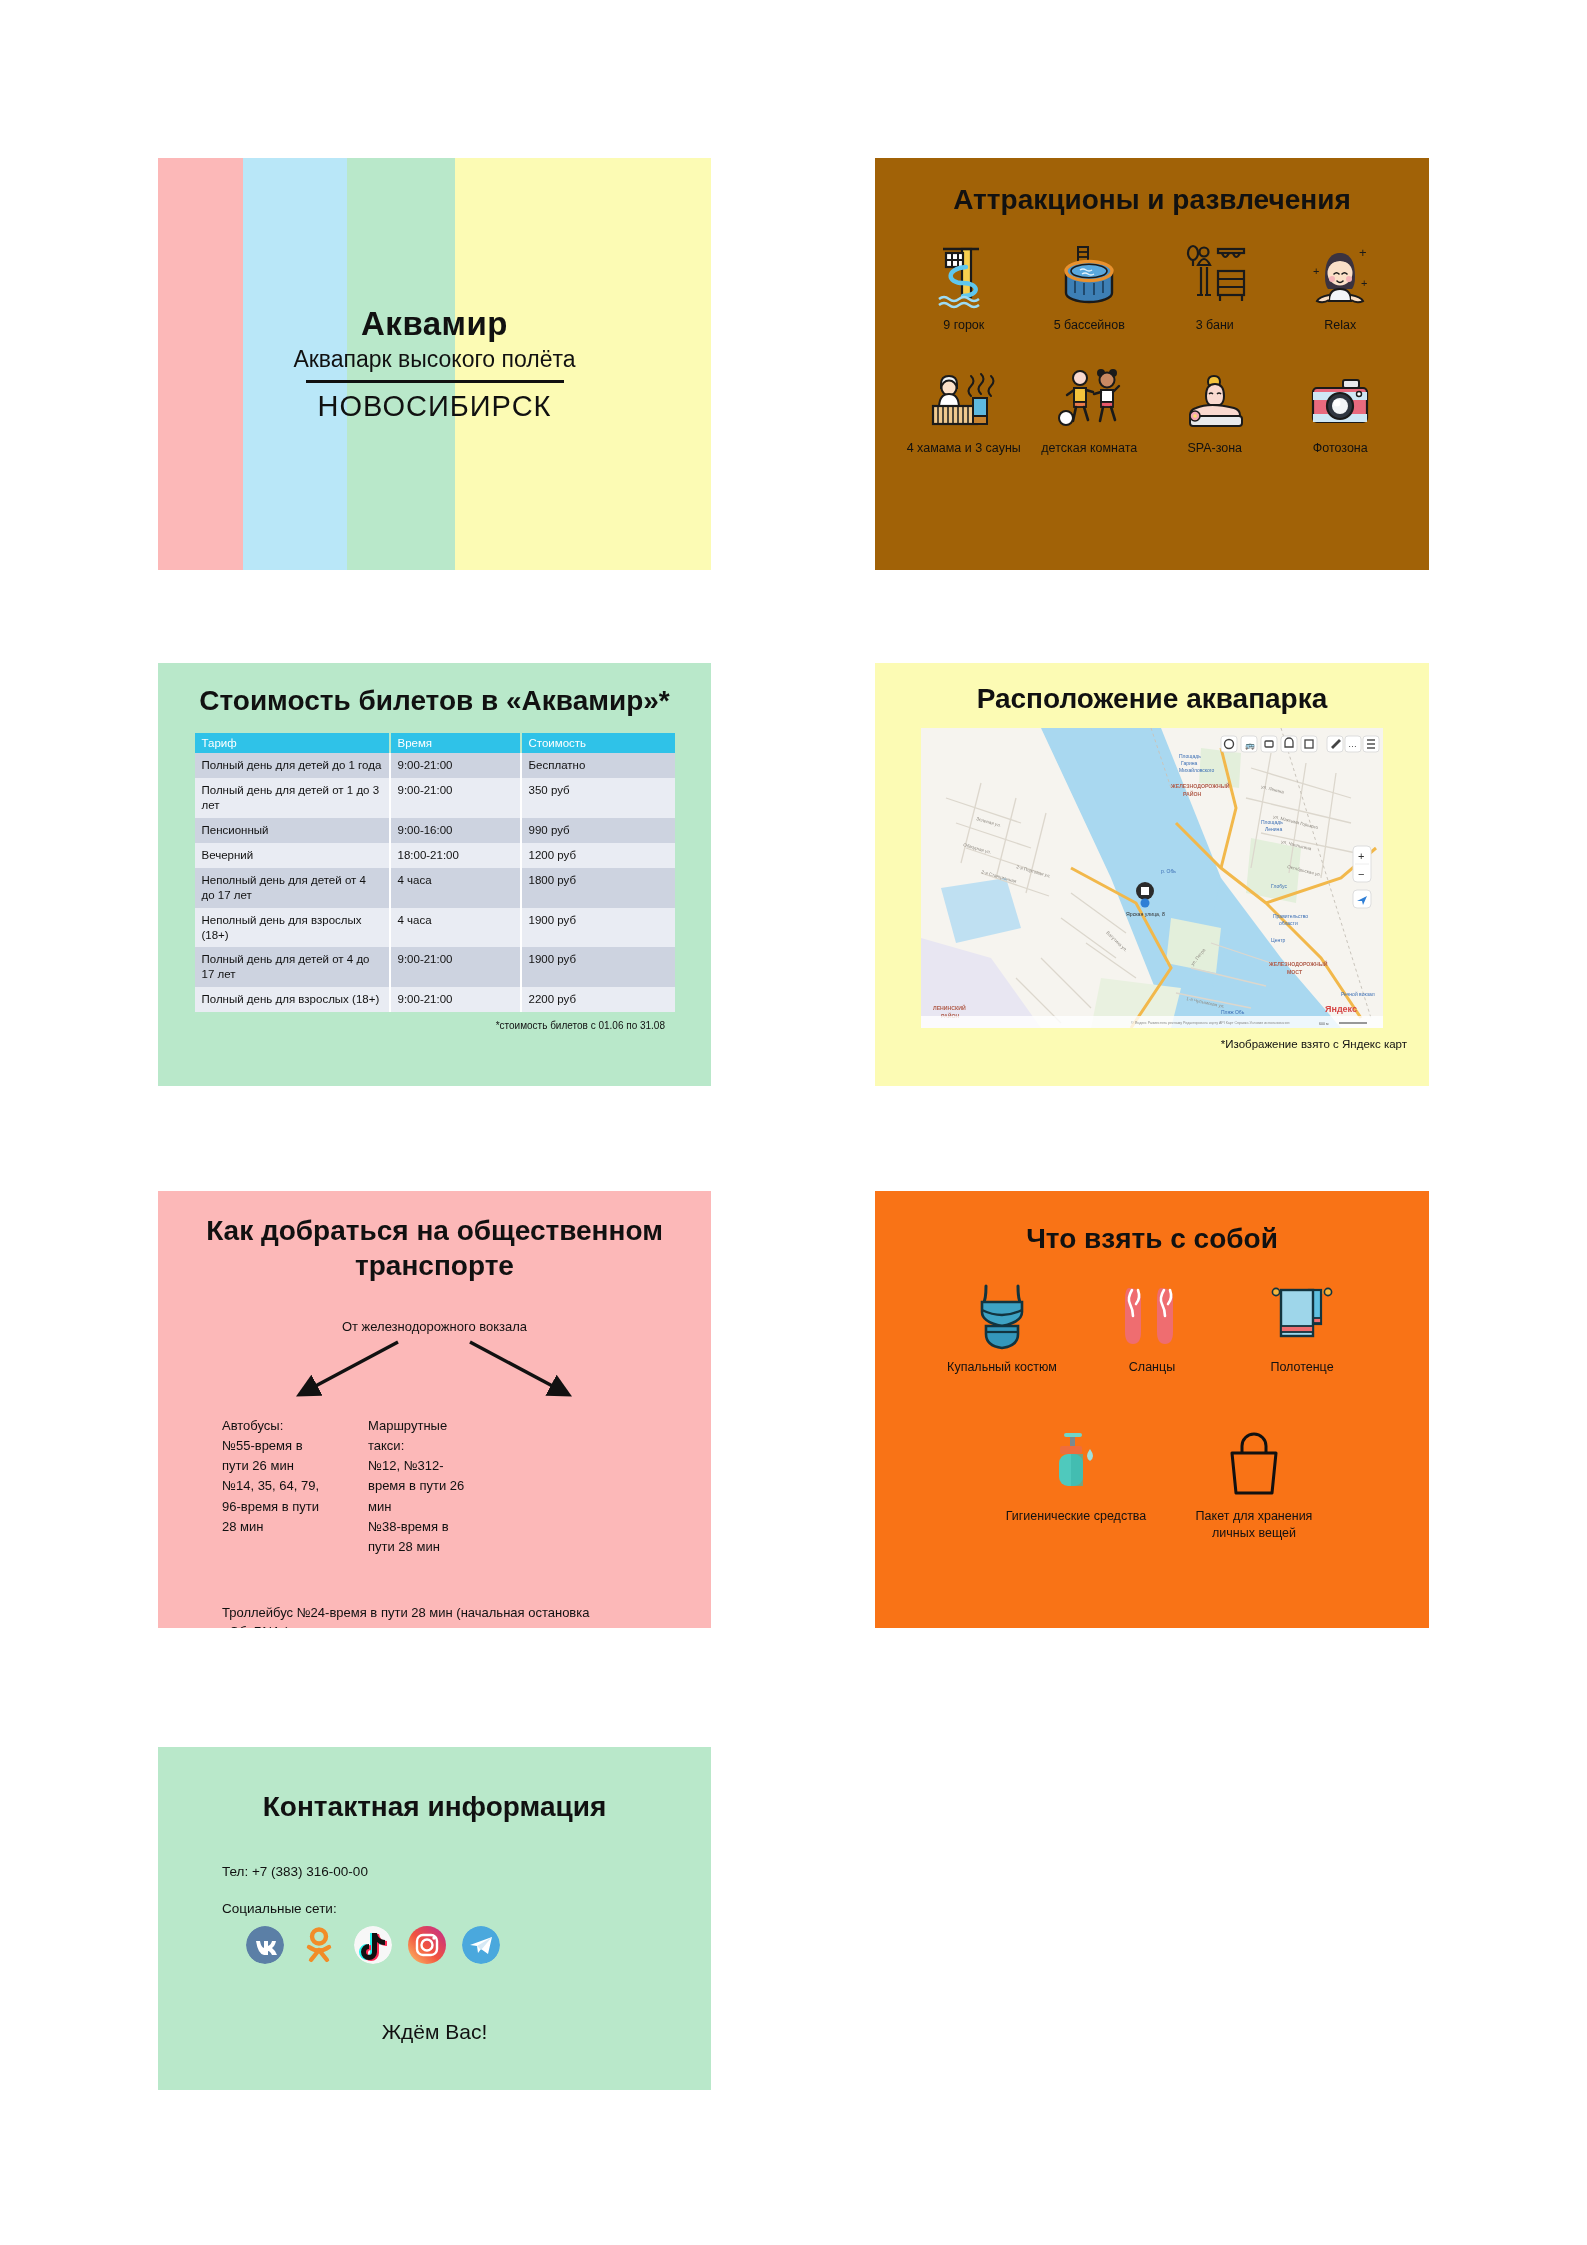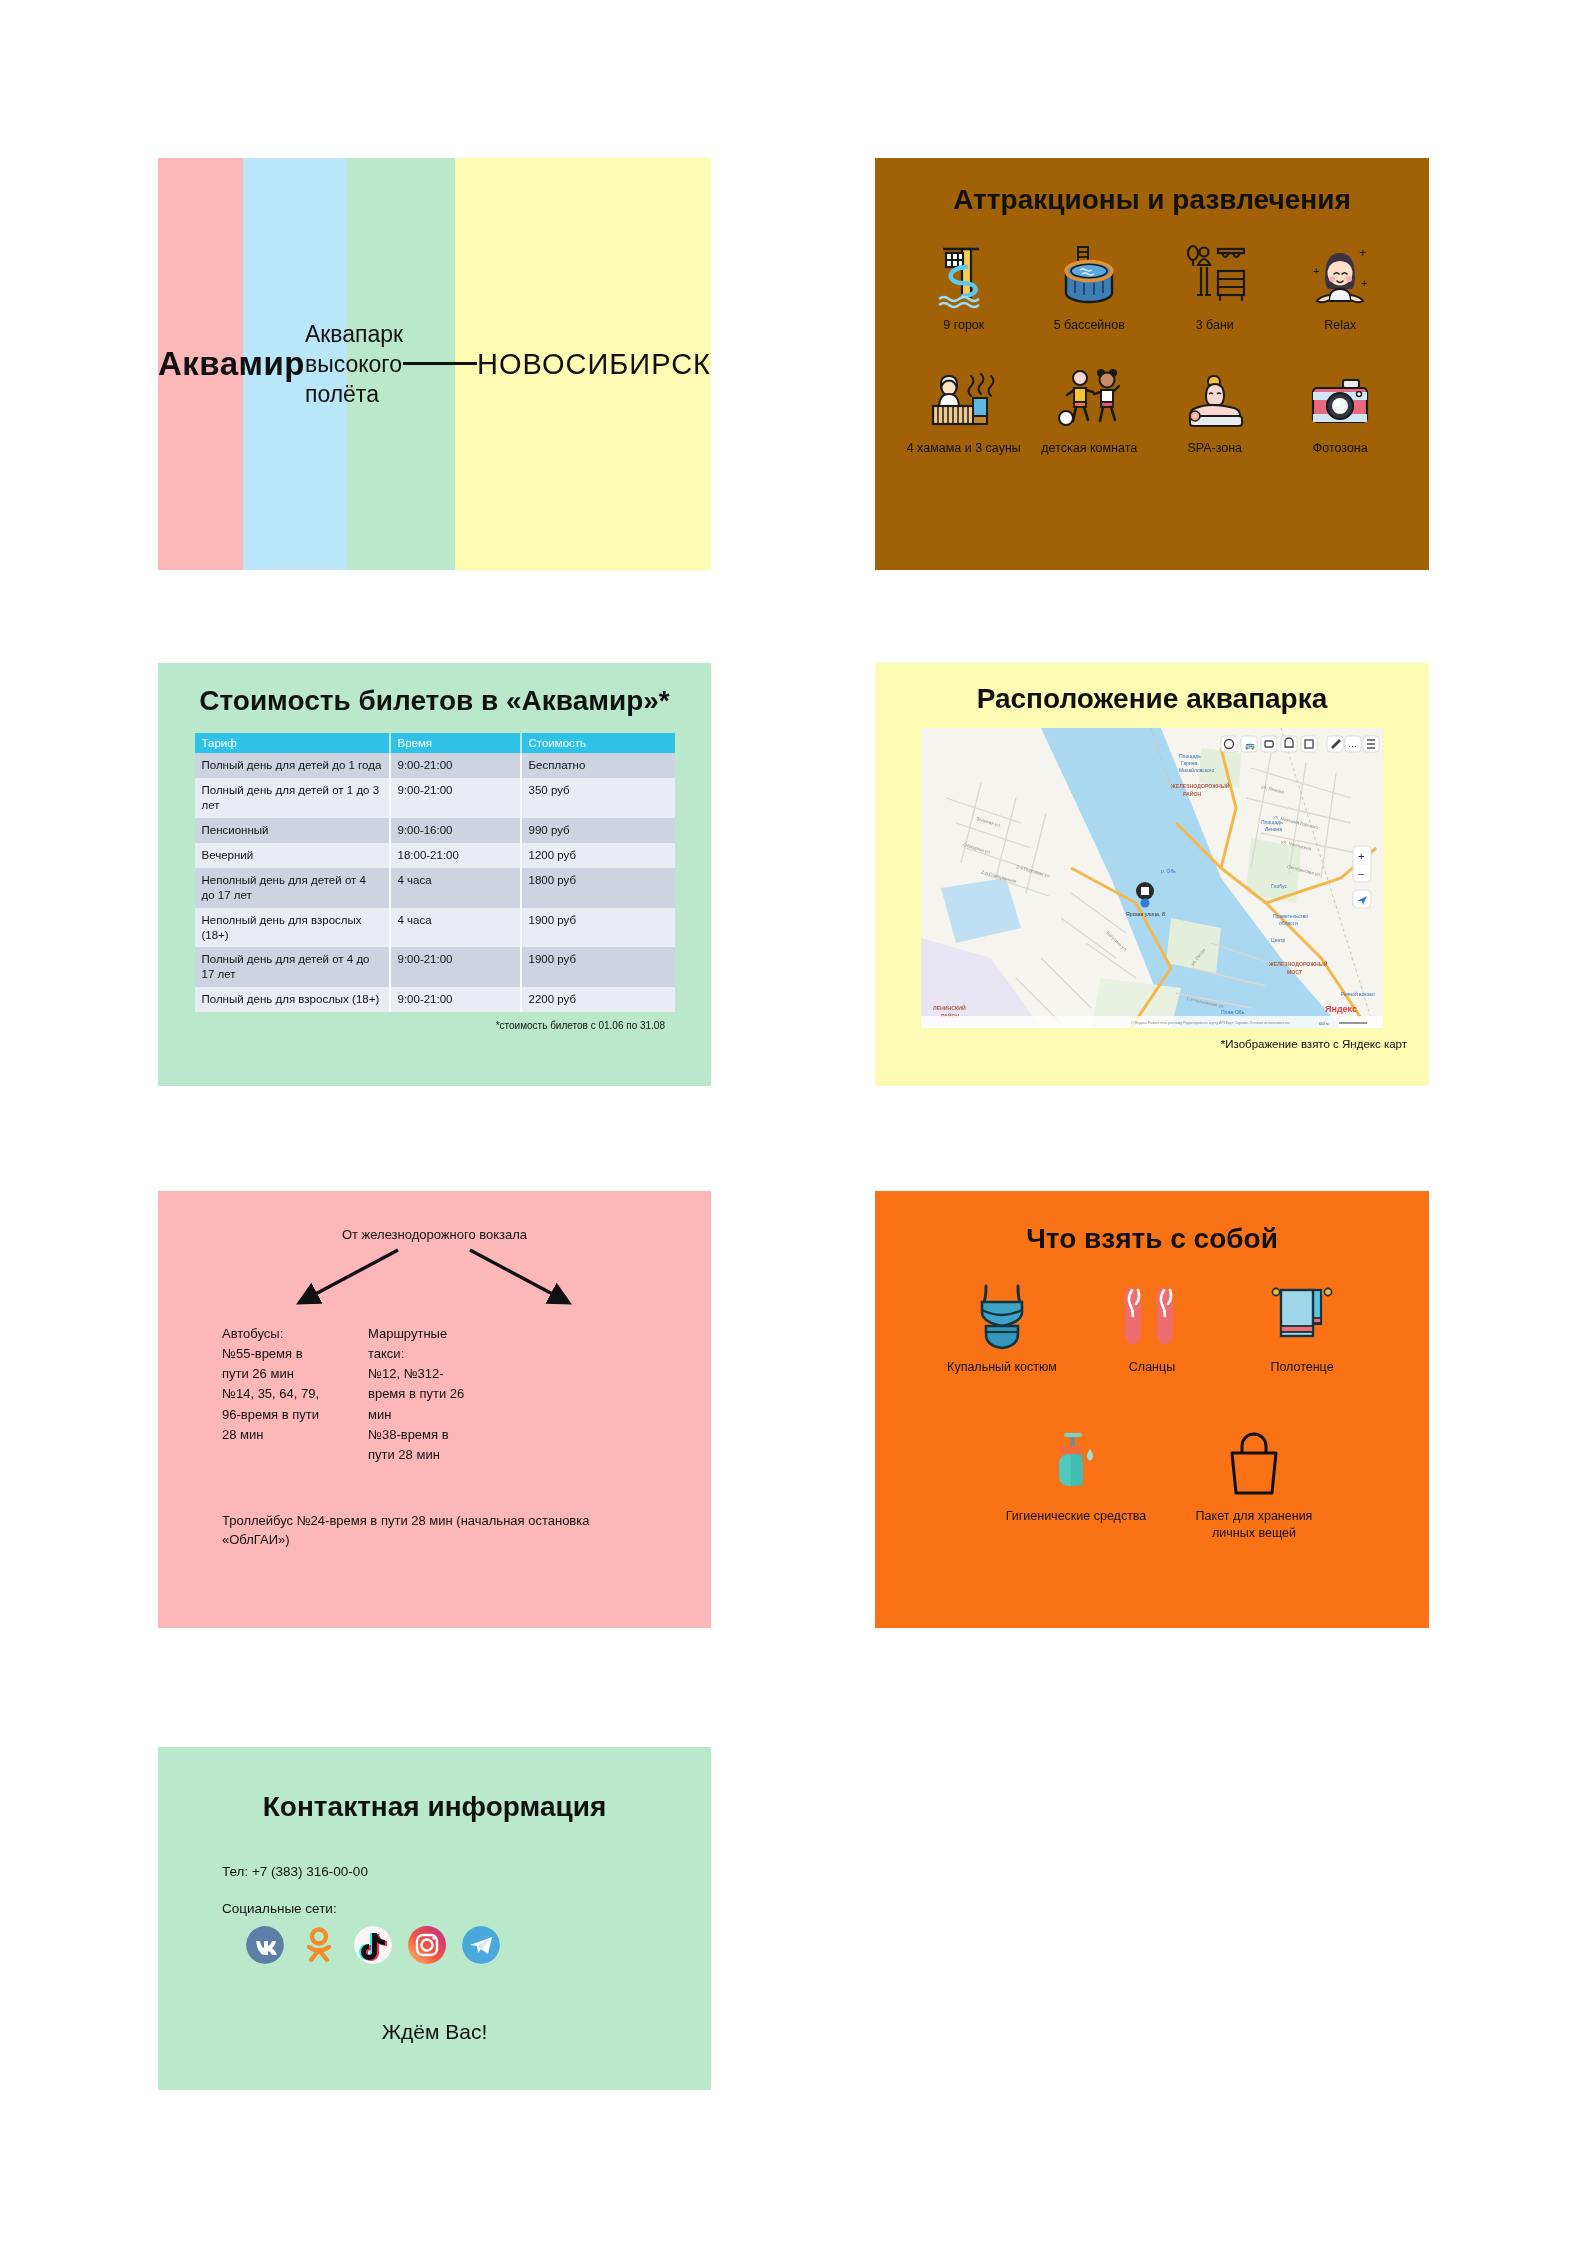--- a/index.html
+++ b/index.html
@@ -3,21 +3,21 @@
 <meta charset="utf-8">
 <style>
   html,body{margin:0;padding:0;background:#ffffff;}
   body{width:1587px;height:2245px;position:relative;font-family:"Liberation Sans",sans-serif;color:#111;}
   .slide{position:absolute;overflow:hidden;}
 
   
   #slide-title{left:158px;top:158px;width:553px;height:412px;display:flex;}
   #slide-title .band{height:100%;}
   #slide-title .title-block{position:absolute;left:0;top:0;width:100%;height:100%;
-      display:flex;flex-direction:row;align-items:center;justify-content:center;}
+      display:flex;flex-direction:column;align-items:center;justify-content:center;}
   .t-main{font-size:33px;font-weight:bold;letter-spacing:.5px;line-height:1.15;}
   .t-sub{font-size:23px;line-height:1.3;margin-top:2px;}
   .t-rule{width:258px;height:3px;background:#111;margin:5px 0 7px 0;}
   .t-city{font-size:29px;letter-spacing:1px;}
 
   
   .slide-h{font-size:28px;font-weight:bold;text-align:center;line-height:1.25;}
 
   
   #slide-attractions{left:875px;top:158px;width:554px;height:412px;background:#a16207;}
@@ -420,20 +420,21 @@
       <text x="210" y="296" font-size="3.6" fill="#8a8a8a" font-family="Liberation Sans">© Яндекс   Разместить рекламу   Редактировать карту   API Карт   Справка   Условия использования</text>
       <text x="404" y="284" font-size="9" fill="#d64545" font-weight="bold" font-family="Liberation Sans">Яндекс</text>
       <line x1="418" y1="295" x2="446" y2="295" stroke="#555" stroke-width="1.2"></line>
       <text x="398" y="297" font-size="3.6" fill="#555" font-family="Liberation Sans">600 м</text>
     </svg>
   </div>
   <div class="map-note">*Изображение взято с Яндекс карт</div>
 </div>
 
 <div class="slide" id="slide-transport">
+  <div class="slide-h">Как добраться на общественном транспорте</div>
   <div class="from-label">От железнодорожного вокзала</div>
   <div class="arrows">
     <svg width="553" height="64" viewBox="0 0 553 64">
       <defs>
         <marker id="ah" markerWidth="7" markerHeight="7" refX="3" refY="3.5" orient="auto">
           <path d="M0,0 L7,3.5 L0,7 z" fill="#111"></path>
         </marker>
       </defs>
       <line x1="240" y1="4" x2="150" y2="52" stroke="#111" stroke-width="3.4" marker-end="url(#ah)"></line>
       <line x1="312" y1="4" x2="402" y2="52" stroke="#111" stroke-width="3.4" marker-end="url(#ah)"></line>

